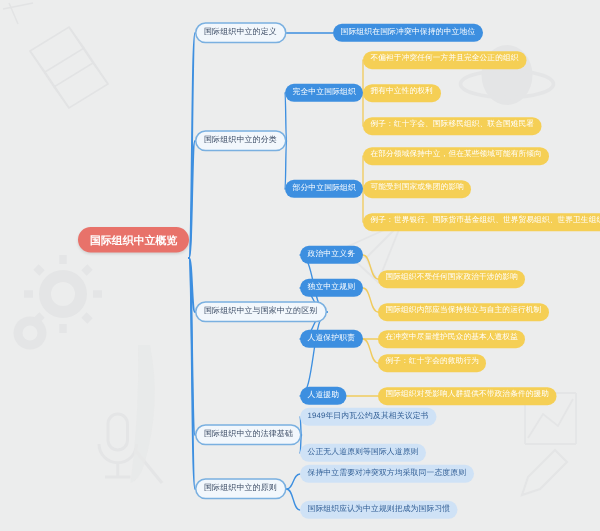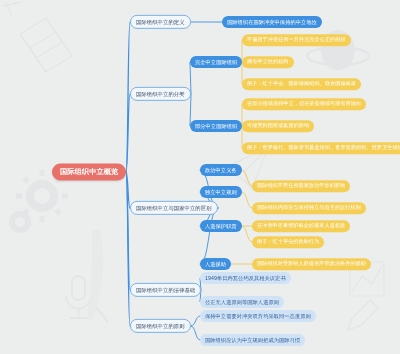--- a/index.html
+++ b/index.html
@@ -155,21 +155,21 @@
     <path d="M231 264 C 242.55 264, 240.45 264, 252 264" fill="none" stroke="#f0cb5e" stroke-width="0.9" stroke-linecap="round"></path>
     <path d="M126 172 C 128.2 172, 127.8 290, 130 290" fill="none" stroke="#3d8fe0" stroke-width="1.3" stroke-linecap="round"></path>
     <path d="M201 290 C 200.45 290, 200.55 278, 200 278" fill="none" stroke="#3d8fe0" stroke-width="0.9" stroke-linecap="round"></path>
     <path d="M201 290 C 200.45 290, 200.55 302, 200 302" fill="none" stroke="#3d8fe0" stroke-width="0.9" stroke-linecap="round"></path>
     <path d="M126 172 C 128.2 172, 127.8 326, 130 326" fill="none" stroke="#3d8fe0" stroke-width="1.3" stroke-linecap="round"></path>
     <path d="M191 326 C 195.95 326, 195.05 316, 200 316" fill="none" stroke="#3d8fe0" stroke-width="0.9" stroke-linecap="round"></path>
     <path d="M191 326 C 195.95 326, 195.05 340, 200 340" fill="none" stroke="#3d8fe0" stroke-width="0.9" stroke-linecap="round"></path>
   </svg>
 
 <div id="map">
-    <div class="node root" style="left: 52px; top: 172px;">国际组织中立概览</div>
+    <div class="node root" style="left: 52px; top: 160px;">国际组织中立概览</div>
     <div class="node l1" style="left: 130px; top: 22px;">国际组织中立的定义</div>
     <div class="node l2" style="left: 222px; top: 22px;">国际组织在国际冲突中保持的中立地位</div>
     <div class="node l1" style="left: 130px; top: 94px;">国际组织中立的分类</div>
     <div class="node l2" style="left: 190px; top: 62px;">完全中立国际组织</div>
     <div class="node l3" style="left: 242px; top: 40px;">不偏袒于冲突任何一方并且完全公正的组织</div>
     <div class="node l3" style="left: 242px; top: 62px;">拥有中立性的权利</div>
     <div class="node l3" style="left: 242px; top: 84px;">例子：红十字会、国际移民组织、联合国难民署</div>
     <div class="node l2" style="left: 190px; top: 126px;">部分中立国际组织</div>
     <div class="node l3" style="left: 242px; top: 104px;">在部分领域保持中立，但在某些领域可能有所倾向</div>
     <div class="node l3" style="left: 242px; top: 126px;">可能受到国家或集团的影响</div>

